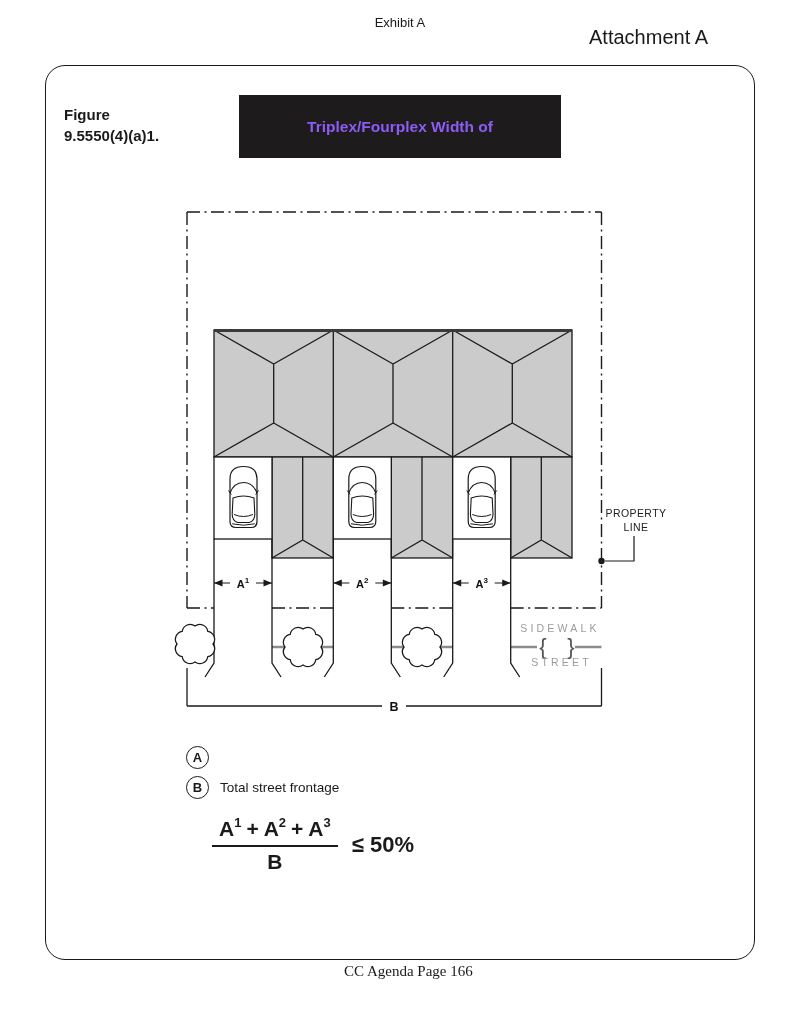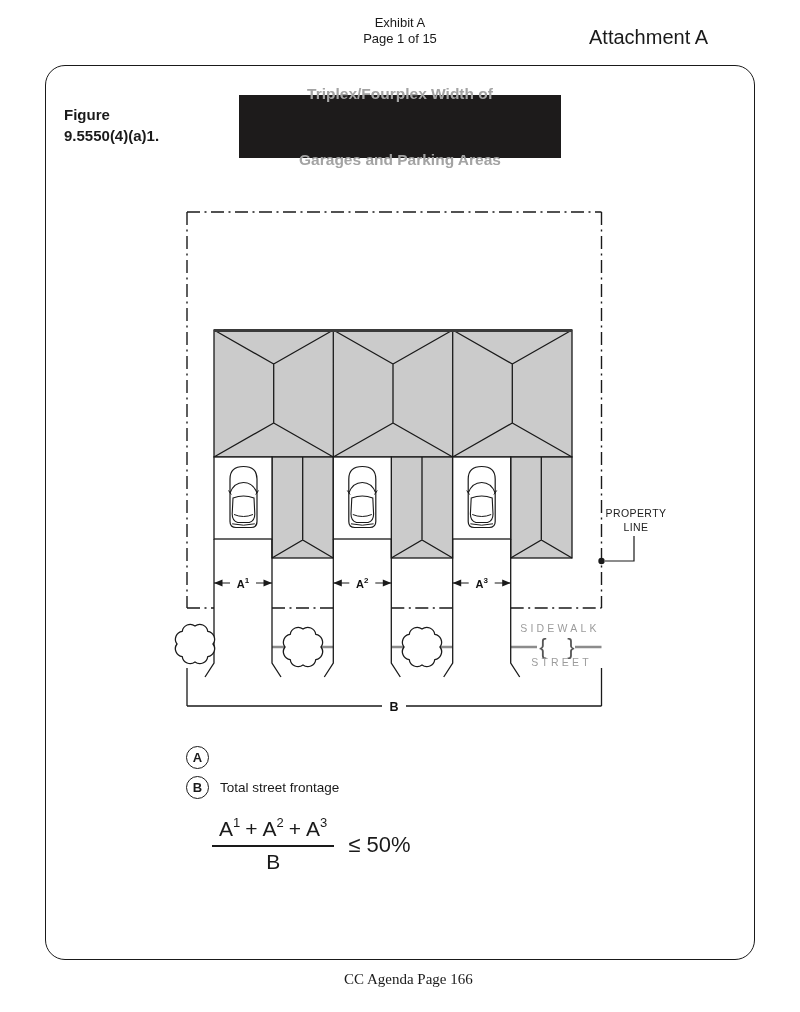--- a/index.html
+++ b/index.html
@@ -12,49 +12,47 @@
   .figure-label{position:absolute;left:64px;top:88px;font-weight:bold;font-size:15px;line-height:21px;margin-top:16px;}
   .banner{position:absolute;left:239px;top:95px;width:322px;height:63px;
           display:flex;flex-direction:column;justify-content:center;align-items:center;
           font-weight:bold;font-size:15.5px;line-height:21.5px;}
   .diagram-svg{position:absolute;left:0;top:0;}
   .diagram-svg text{font-family:"Liberation Sans",sans-serif;}
   .legend-row{position:absolute;display:flex;align-items:center;}
   .legend-circle{width:21px;height:21px;border:1.5px solid #1a1a1a;border-radius:50%;
                  font-weight:bold;font-size:13px;line-height:21px;text-align:center;flex:0 0 auto;}
   .legend-text{margin-left:11px;font-size:13.5px;}
-  .formula{position:absolute;left:212px;top:816px;display:flex;align-items:center;font-size:21px;}
+  .formula{position:absolute;left:212px;top:816px;display:flex;align-items:center;font-size:21px;font-weight:bold;}
   .frac{display:inline-block;text-align:center;}
   .frac .num{padding:0 7px 4px 7px;border-bottom:2px solid #1a1a1a;white-space:nowrap;}
   .frac .den{padding-top:3px;}
   .formula sup{font-size:13px;position:relative;top:-1px;}
   .formula .op{margin:0 5px;}
   .formula .cmp{margin-left:14px;font-size:22px;white-space:nowrap;text-align:center;}
-  .footer-agenda{position:absolute;left:344px;top:963px;font-family:"Liberation Serif",serif;font-size:15px;margin-top:8px;}
+  .footer-agenda{position:absolute;left:344px;top:963px;font-family:"Liberation Serif",serif;font-size:15px;}
   .footer-hearing{position:absolute;left:477px;top:963px;font-family:"Liberation Serif",serif;font-size:15px;}
 </style>
 </head>
 <body>
 
 <div class="page">
 
   <div class="hdr-center" style="top:15px">Exhibit A</div>
-  <div class="hdr-center" style="top:31px">Page 1 of 15</div>
   <div class="hdr-attachment">Attachment A</div>
 
   <div class="frame"></div>
 
   <div class="figure-label">
     <div>Figure</div>
     <div>9.5550(4)(a)1.</div>
   </div>
 
-  <div class="banner" style="background: rgb(29, 27, 27); color: #a3a3a3; gap: 44px;">
+  <div class="banner" style="background: rgb(29, 27, 27); color: #8b5cf6; gap: 44px;">
     <div>Triplex/Fourplex Width of</div>
-    <div>Garages and Parking Areas</div>
   </div>
 
   <svg class="diagram-svg" width="800" height="1012" viewBox="0 0 800 1012">
     <defs>
       <g id="car">
         <path d="M2.5,15 Q2.5,2.5 16,2.5 Q29.5,2.5 29.5,15 L29.5,57.5 Q29.5,63.5 23.5,63.5 L8.5,63.5 Q2.5,63.5 2.5,57.5 Z" fill="#fff" stroke="#1a1a1a" stroke-width="1.2"></path>
         <path d="M2.5,29 Q6.5,18.5 16,18.5 Q25.5,18.5 29.5,29" fill="none" stroke="#1a1a1a" stroke-width="1.1"></path>
         <path d="M1,26.5 L3.8,30.5 M31,26.5 L28.2,30.5" fill="none" stroke="#1a1a1a" stroke-width="1"></path>
         <path d="M5.5,34 Q16,30 26.5,34 L27.3,50 Q27.3,57 21.8,58.5 L10.2,58.5 Q4.7,57 4.7,50 Z" fill="#fff" stroke="#1a1a1a" stroke-width="1.1"></path>
         <path d="M6.5,50.5 Q16,54.5 25.5,50.5" fill="none" stroke="#1a1a1a" stroke-width="1"></path>

